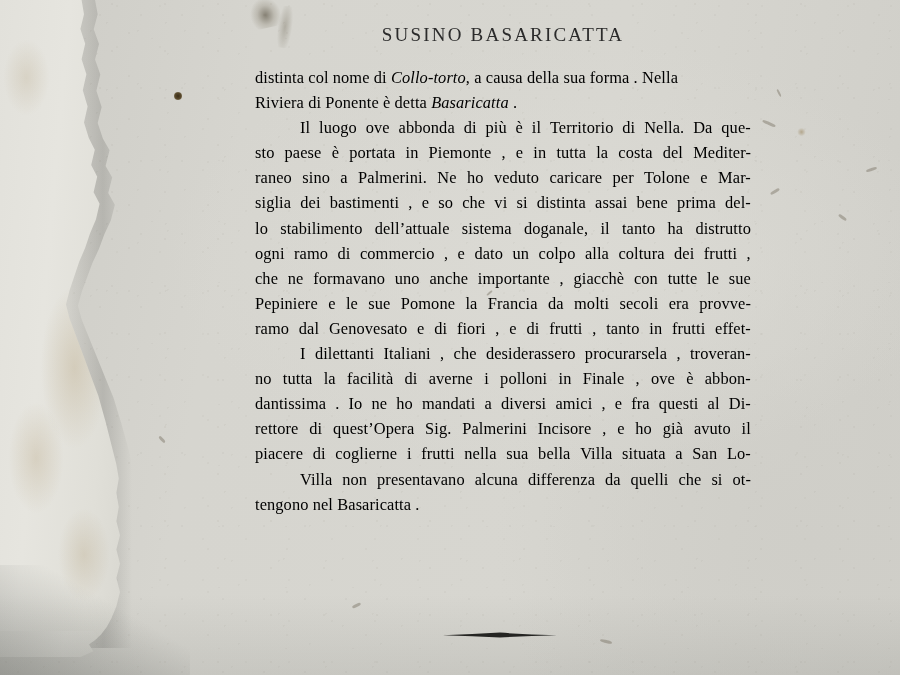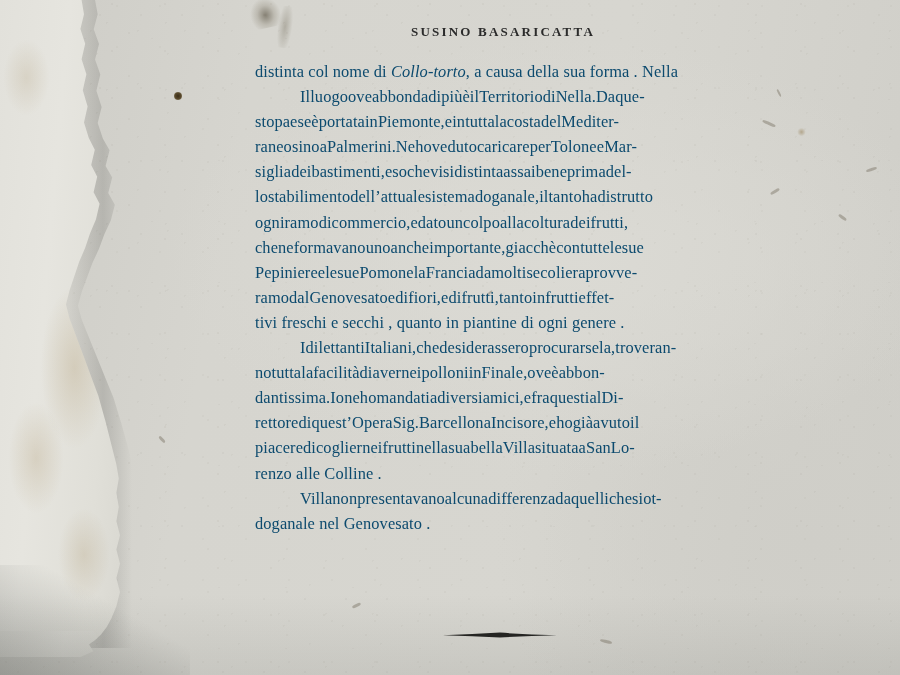--- a/index.html
+++ b/index.html
@@ -152,36 +152,37 @@
 
   
   .text-column {
     position: absolute;
     left: 255px;
     top: 24px;
     width: 496px;
   }
   .running-head {
     text-align: center;
-    font-size: 13px;
+    font-size: 19px;
     letter-spacing: 2.2px;
-    font-weight: 700;
+    font-weight: 400;
     color: #2b2b2b;
     margin-bottom: 19px;
     white-space: nowrap;
   }
   .body-line {
     font-size: 16.4px;
     line-height: 25.1px;
-    color: #0c4a6e;
+    color: #000000;
     white-space: nowrap;
     letter-spacing: .1px;
   }
   .body-line.justify {
     display: flex;
+    justify-content: space-between;
     white-space: normal;
   }
   .body-line.justify > span { white-space: pre; }
   .indent { padding-left: 45px; }
   .indent.justify { padding-left: 45px; }
   em { font-style: italic; }
 
   
   .ornament {
     position: absolute;
@@ -218,20 +219,21 @@
   <div class="fleck fx-6"></div>
   <div class="fleck fx-7"></div>
   <div class="fleck fx-8"></div>
   <div class="fleck fx-9"></div>
   <div class="fleck fx-10"></div>
 
   <div class="text-column">
     <div class="running-head">SUSINO BASARICATTA</div>
     <div id="body-text">
         <div class="body-line"><span>distinta col nome di </span><em>Collo-torto</em><span>, a causa della sua forma . Nella</span></div>
+        <div class="body-line"><span>Riviera di Ponente è detta </span><em>Basaricatta</em><span> .</span></div>
         <div class="body-line indent justify">
           <span>Il</span>
           <span>luogo</span>
           <span>ove</span>
           <span>abbonda</span>
           <span>di</span>
           <span>più</span>
           <span>è</span>
           <span>il</span>
           <span>Territorio</span>
@@ -351,21 +353,20 @@
           <span>,</span>
           <span>e</span>
           <span>di</span>
           <span>frutti</span>
           <span>,</span>
           <span>tanto</span>
           <span>in</span>
           <span>frutti</span>
           <span>effet-</span>
         </div>
-        <div class="body-line"><span>tivi freschi e secchi , quanto in piantine di ogni genere .</span></div>
         <div class="body-line indent justify">
           <span>I</span>
           <span>dilettanti</span>
           <span>Italiani</span>
           <span>,</span>
           <span>che</span>
           <span>desiderassero</span>
           <span>procurarsela</span>
           <span>,</span>
           <span>troveran-</span>
@@ -401,21 +402,21 @@
           <span>fra</span>
           <span>questi</span>
           <span>al</span>
           <span>Di-</span>
         </div>
         <div class="body-line justify">
           <span>rettore</span>
           <span>di</span>
           <span>quest’Opera</span>
           <span>Sig.</span>
-          <span>Barcellona</span>
+          <span>Palmerini</span>
           <span>Incisore</span>
           <span>,</span>
           <span>e</span>
           <span>ho</span>
           <span>già</span>
           <span>avuto</span>
           <span>il</span>
         </div>
         <div class="body-line justify">
           <span>piacere</span>
@@ -425,34 +426,33 @@
           <span>frutti</span>
           <span>nella</span>
           <span>sua</span>
           <span>bella</span>
           <span>Villa</span>
           <span>situata</span>
           <span>a</span>
           <span>San</span>
           <span>Lo-</span>
         </div>
-        <div class="body-line"><span>renzo alle Colline .</span></div>
         <div class="body-line indent justify">
           <span>Villa</span>
           <span>non</span>
           <span>presentavano</span>
           <span>alcuna</span>
           <span>differenza</span>
           <span>da</span>
           <span>quelli</span>
           <span>che</span>
           <span>si</span>
           <span>ot-</span>
         </div>
-        <div class="body-line"><span>doganale nel Genovesato .</span></div>
+        <div class="body-line"><span>tengono nel Basaricatta .</span></div>
       </div>
   </div>
 
   <div class="ornament">
     <svg width="114" height="10" viewBox="0 0 114 10" aria-hidden="true">
       <path d="M0 5.2 Q30 4.5 57 2.6 Q84 4.5 114 5.2 Q84 5.9 57 7.4 Q30 5.9 0 5.2 Z" fill="#242422"></path>
     </svg>
   </div>
 
 </div>

